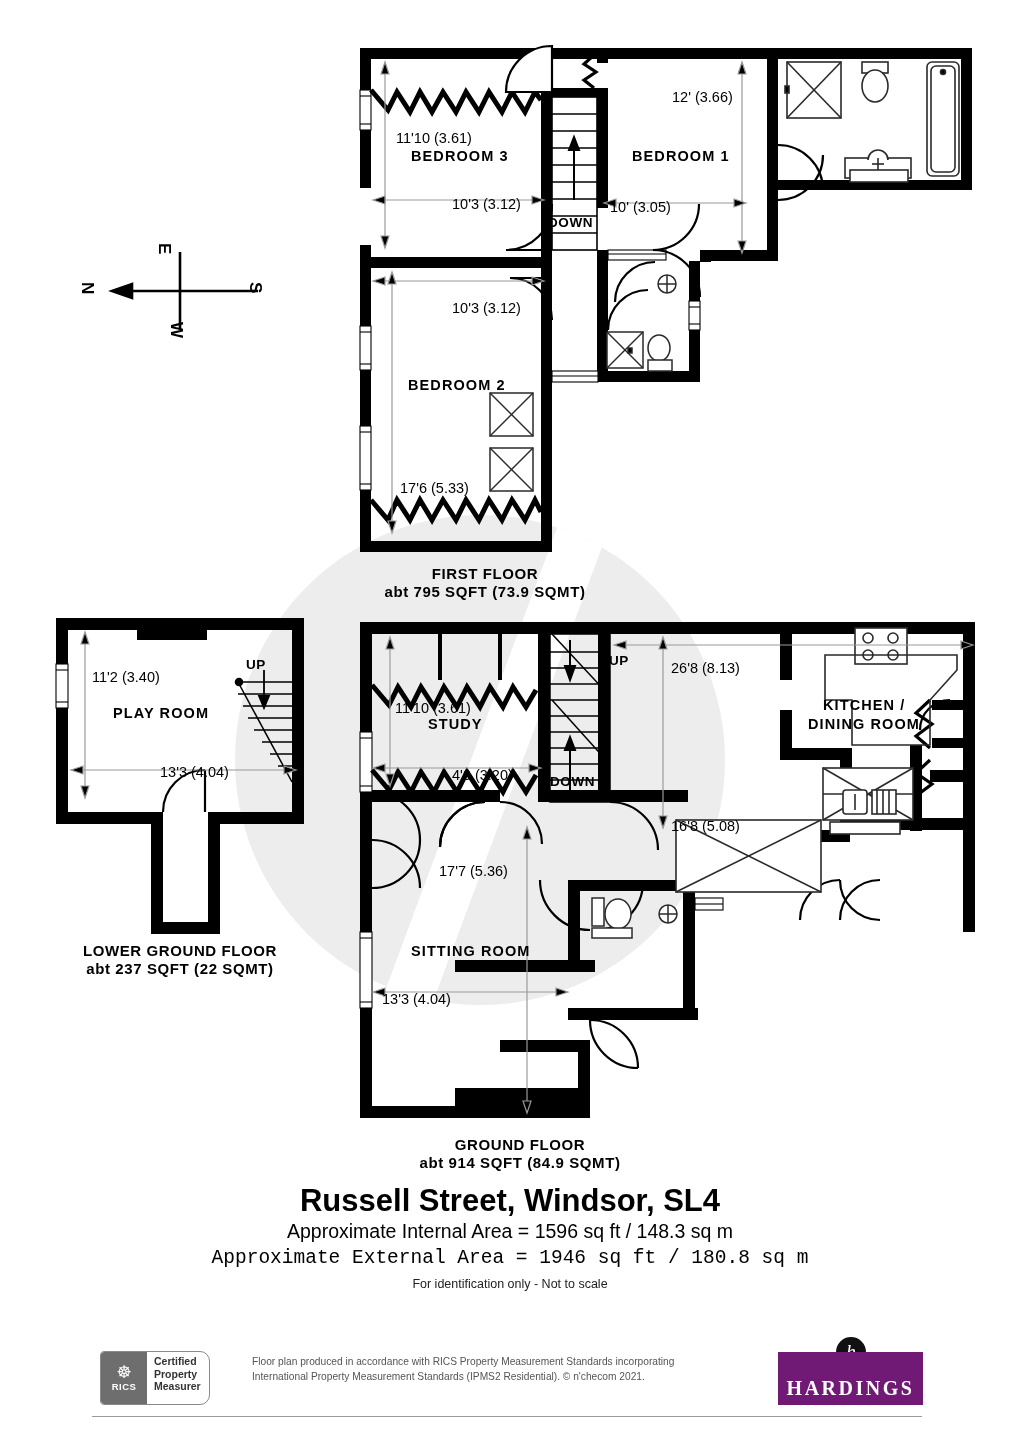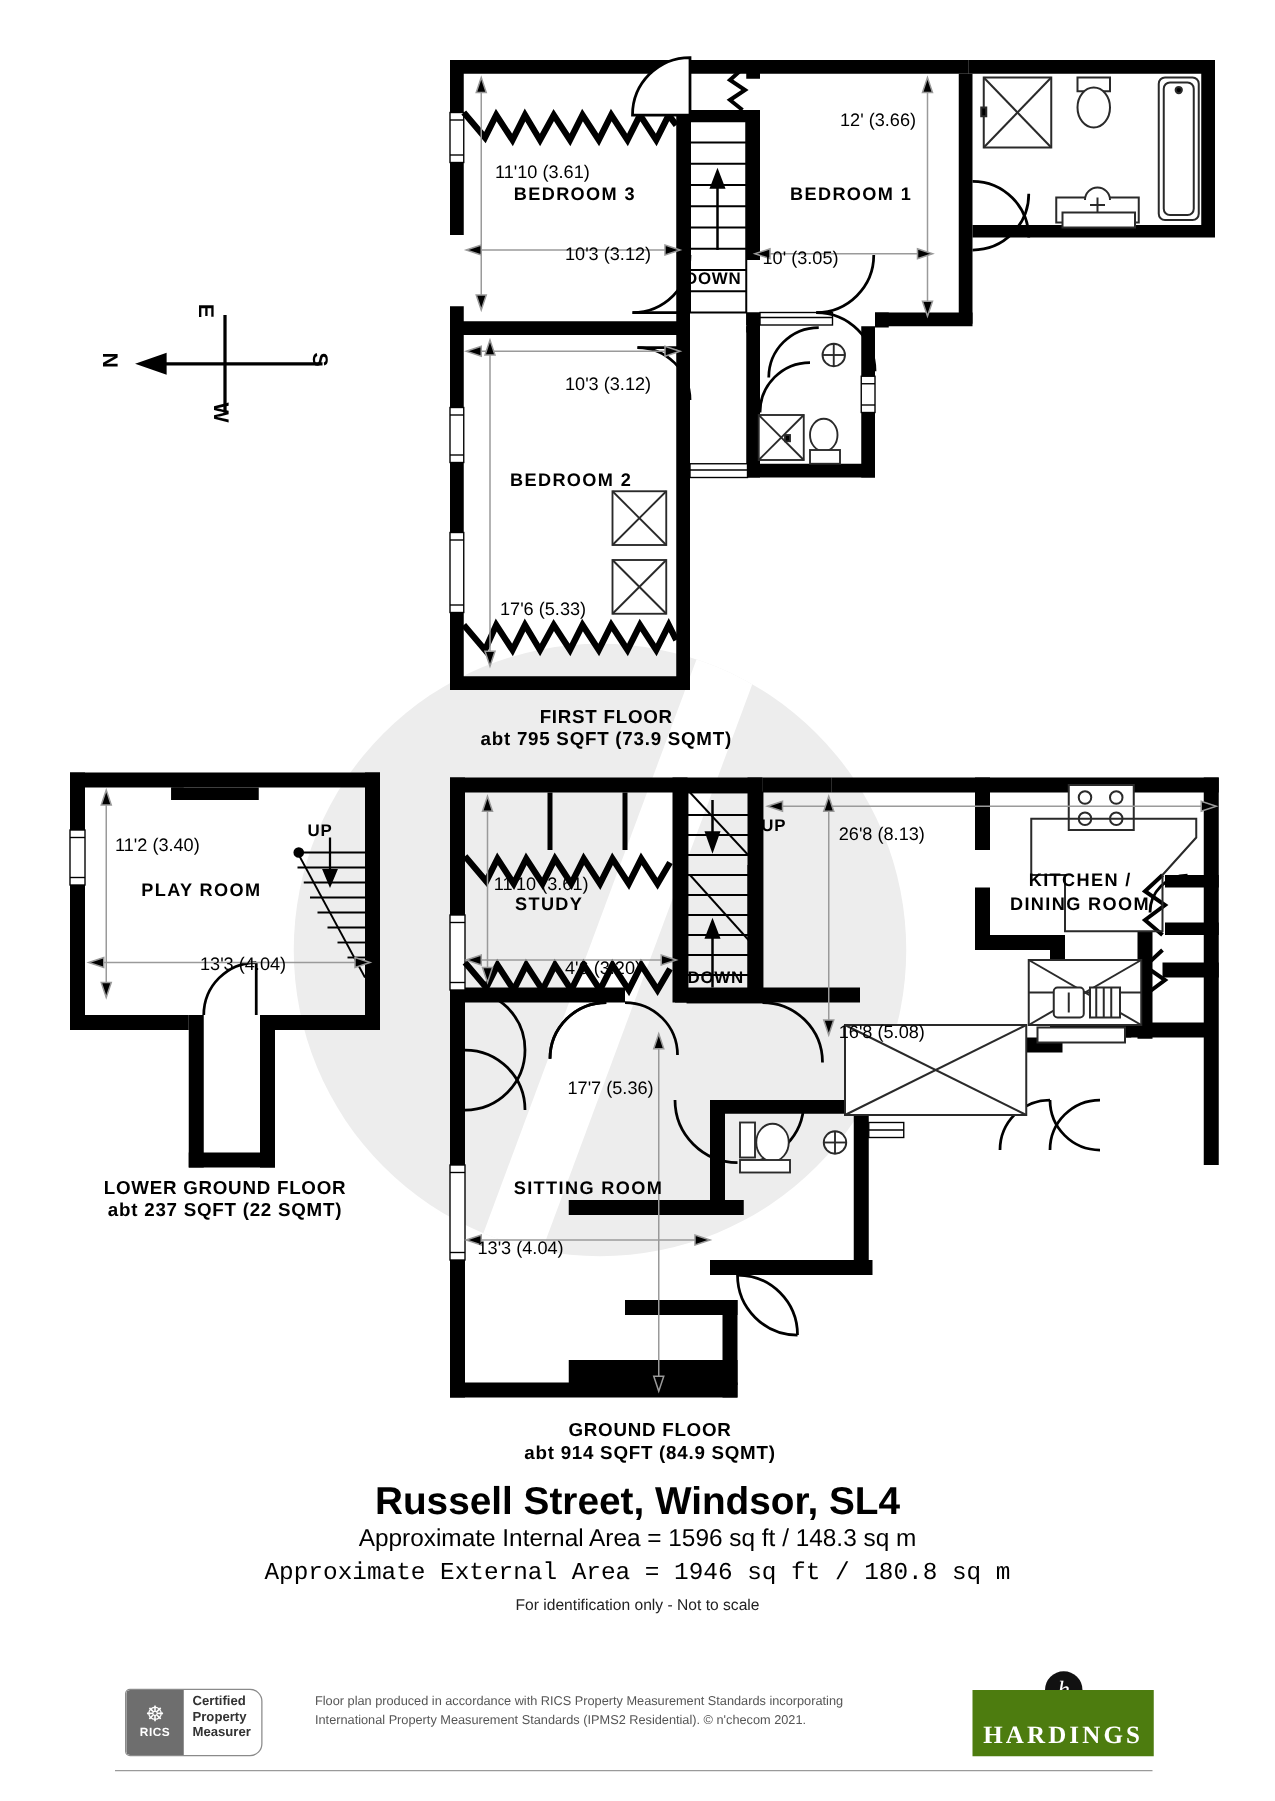--- a/index.html
+++ b/index.html
@@ -121,21 +121,21 @@
   }
   .rics-right {
     padding: 3px 8px 3px 7px;
     font-size: 10.5px;
     font-weight: bold;
     color: #333;
     line-height: 12.5px;
   }
   .hardings-box {
     position: absolute;
-    background: #4d7c0f;
+    background: #701a75;
     display: flex;
     align-items: flex-end;
     justify-content: center;
     padding-bottom: 5px;
   }
   .hardings-word {
     color: #ffffff;
     font-size: 20px;
     font-weight: bold;
     letter-spacing: 2.5px;
@@ -637,32 +637,32 @@
 
   <div class="txt dim" style="left:92px; top:653px;">11'2 (3.40)</div>
   <div class="txt roomlbl" style="left:113px; top:705px;">PLAY ROOM</div>
   <div class="txt dim" style="left:160px; top:748px;">13'3 (4.04)</div>
   <div class="txt updown" style="left:246px; top:657px;">UP</div>
 
   <div class="txt floorlbl" style="left:35px; top:942px; width:290px;">LOWER GROUND FLOOR</div>
   <div class="txt floorlbl" style="left:35px; top:960px; width:290px;">abt 237 SQFT (22 SQMT)</div>
 
   <div class="txt dim" style="left:395px; top:684px;">11'10 (3.61)</div>
-  <div class="txt roomlbl" style="left:412px; top:716px;">STUDY</div>
+  <div class="txt roomlbl" style="left:428px; top:716px;">STUDY</div>
   <div class="txt dim" style="left:452px; top:751px;">4'6 (3.20)</div>
 
   <div class="txt updown" style="left:609px; top:653px;">UP</div>
   <div class="txt updown" style="left:550px; top:774px;">DOWN</div>
 
   <div class="txt dim" style="left:671px; top:644px;">26'8 (8.13)</div>
   <div class="txt roomlbl" style="left:823px; top:697px;">KITCHEN /</div>
   <div class="txt roomlbl" style="left:808px; top:716px;">DINING ROOM</div>
   <div class="txt dim" style="left:671px; top:802px;">16'8 (5.08)</div>
 
-  <div class="txt dim" style="left:454px; top:847px;">17'7 (5.36)</div>
+  <div class="txt dim" style="left:439px; top:847px;">17'7 (5.36)</div>
   <div class="txt roomlbl" style="left:411px; top:943px;">SITTING ROOM</div>
   <div class="txt dim" style="left:382px; top:975px;">13'3 (4.04)</div>
 
   <div class="txt floorlbl" style="left:355px; top:1136px; width:330px;">GROUND FLOOR</div>
   <div class="txt floorlbl" style="left:355px; top:1154px; width:330px;">abt 914 SQFT (84.9 SQMT)</div>
 
   <div class="txt title-main" style="top:1183px;">Russell Street, Windsor, SL4</div>
   <div class="txt title-sub" style="top:1220px;">Approximate Internal Area = 1596 sq ft / 148.3 sq m</div>
   <div class="txt title-sub" style="top:1247px;font-family:Liberation Mono, monospace;">Approximate External Area = 1946 sq ft / 180.8 sq m</div>
   <div class="txt title-note" style="top:1277px;">For identification only - Not to scale</div>

